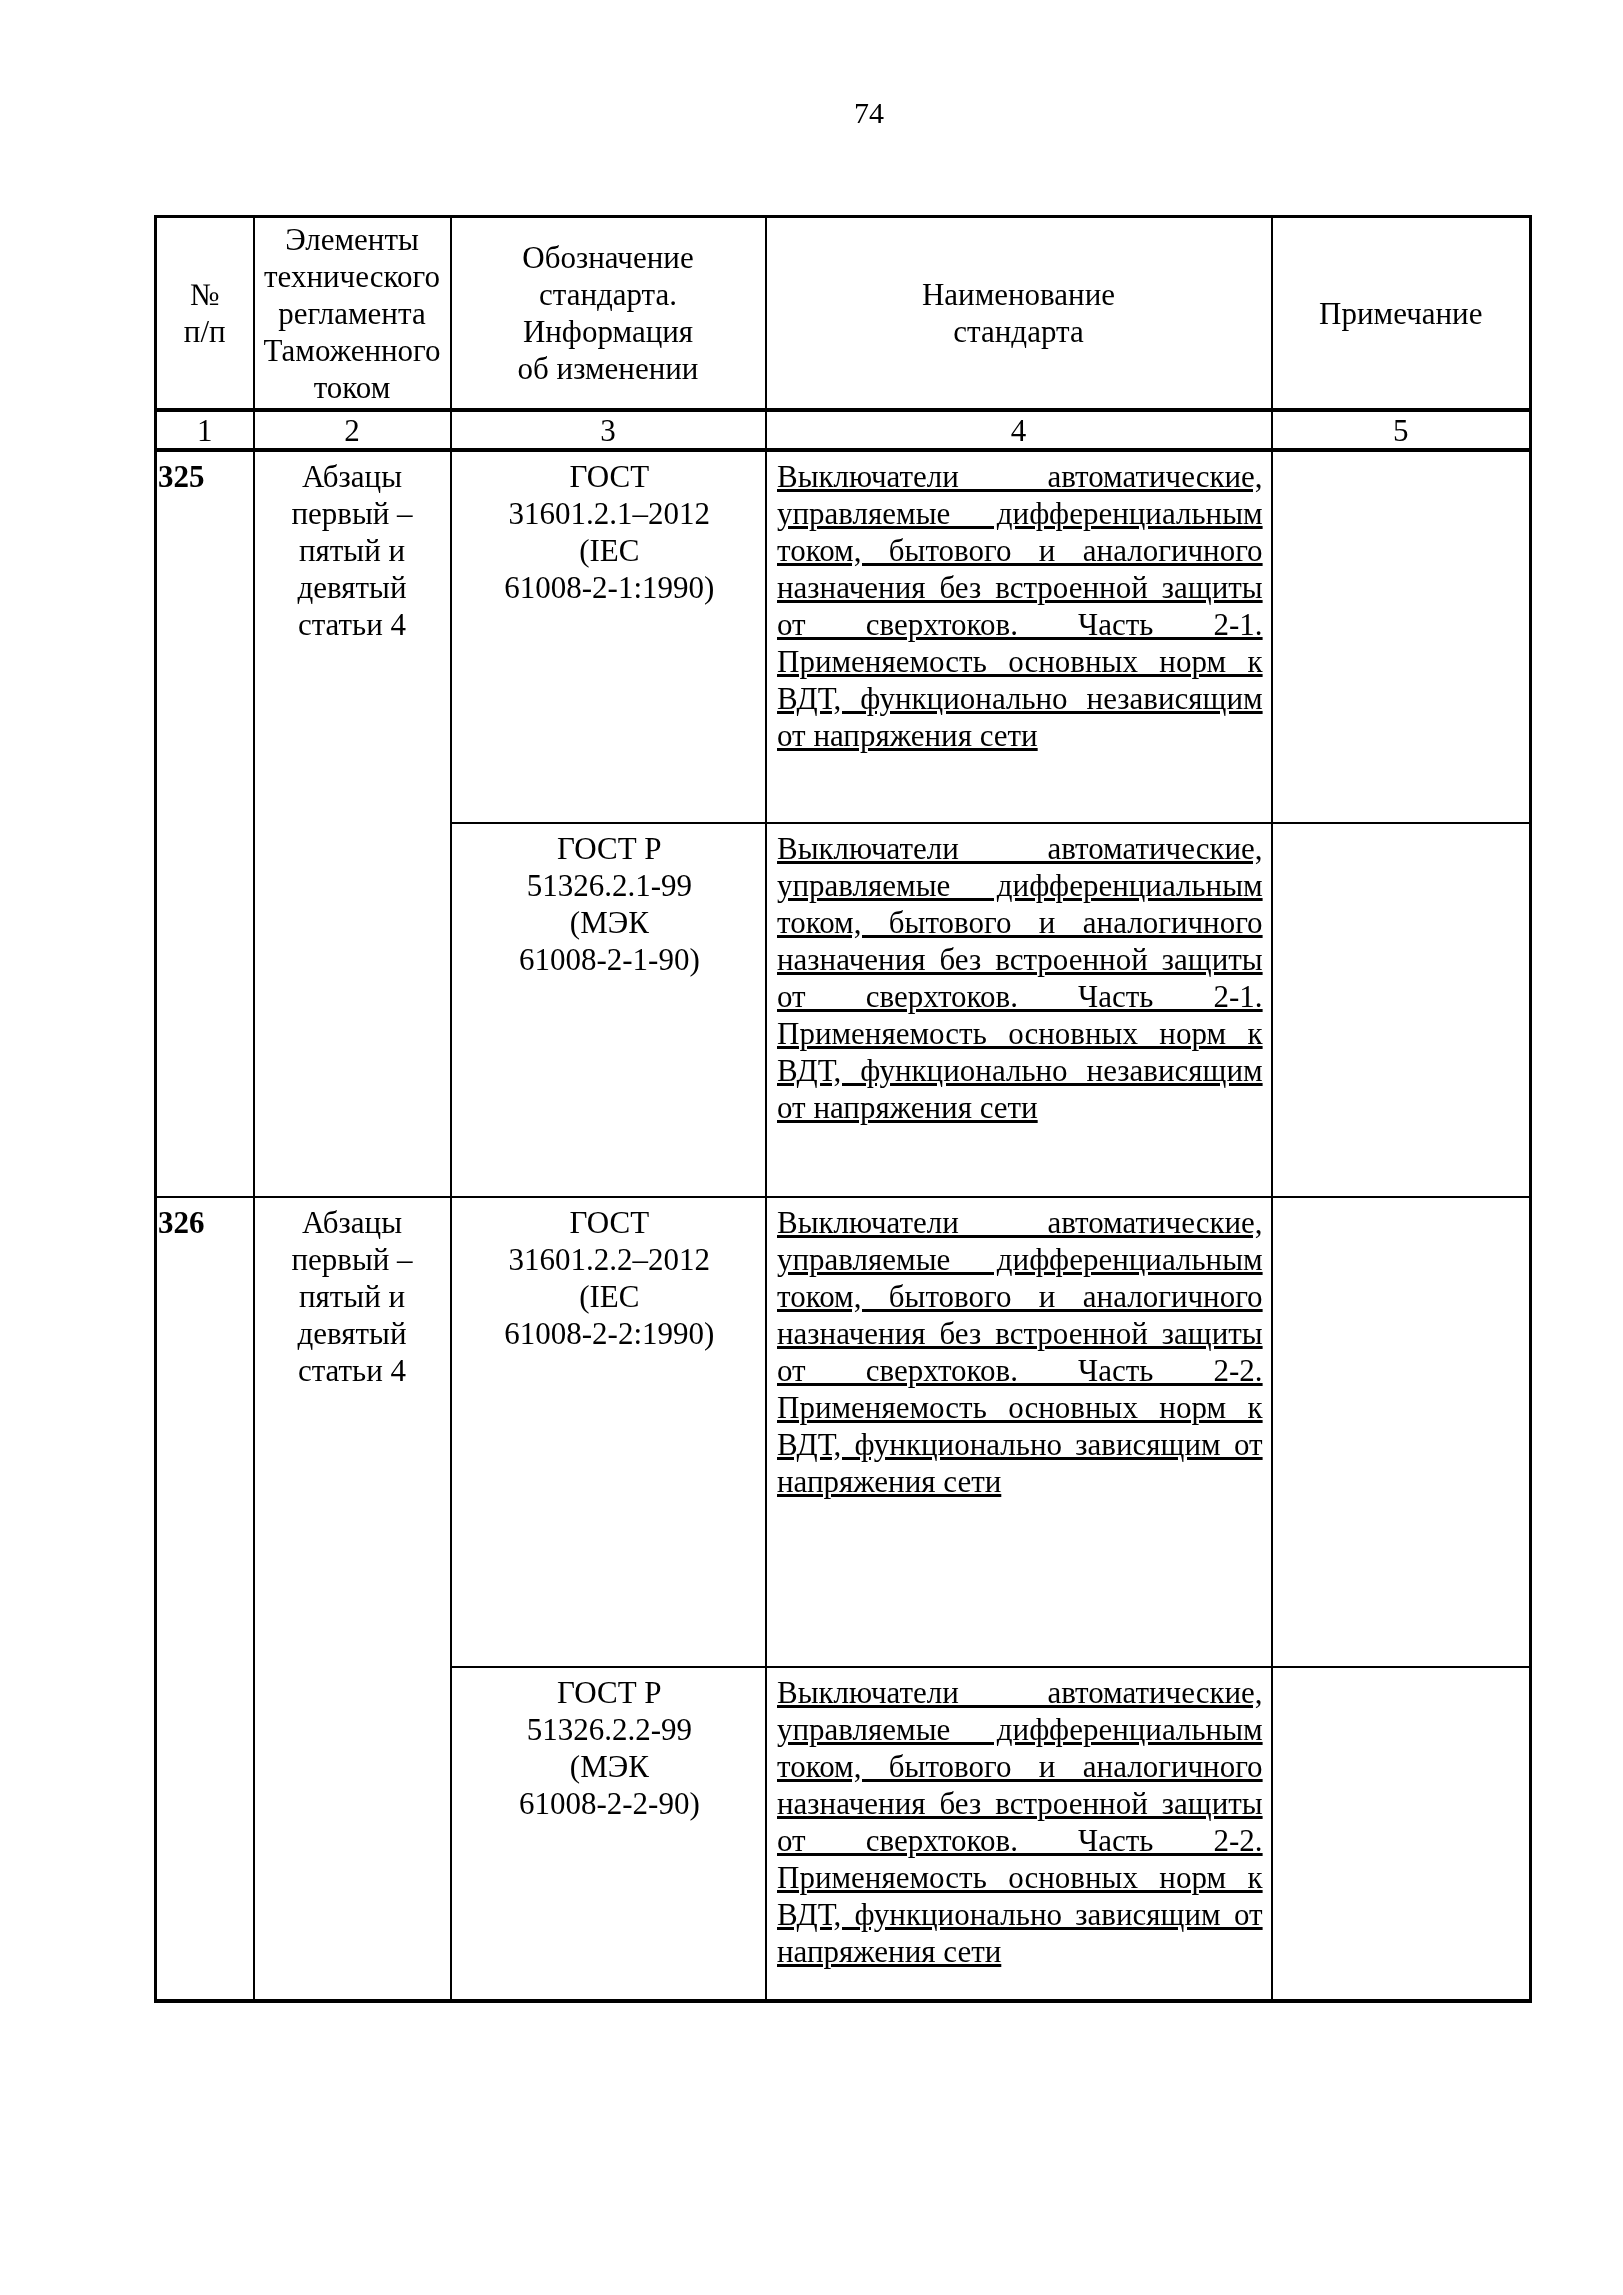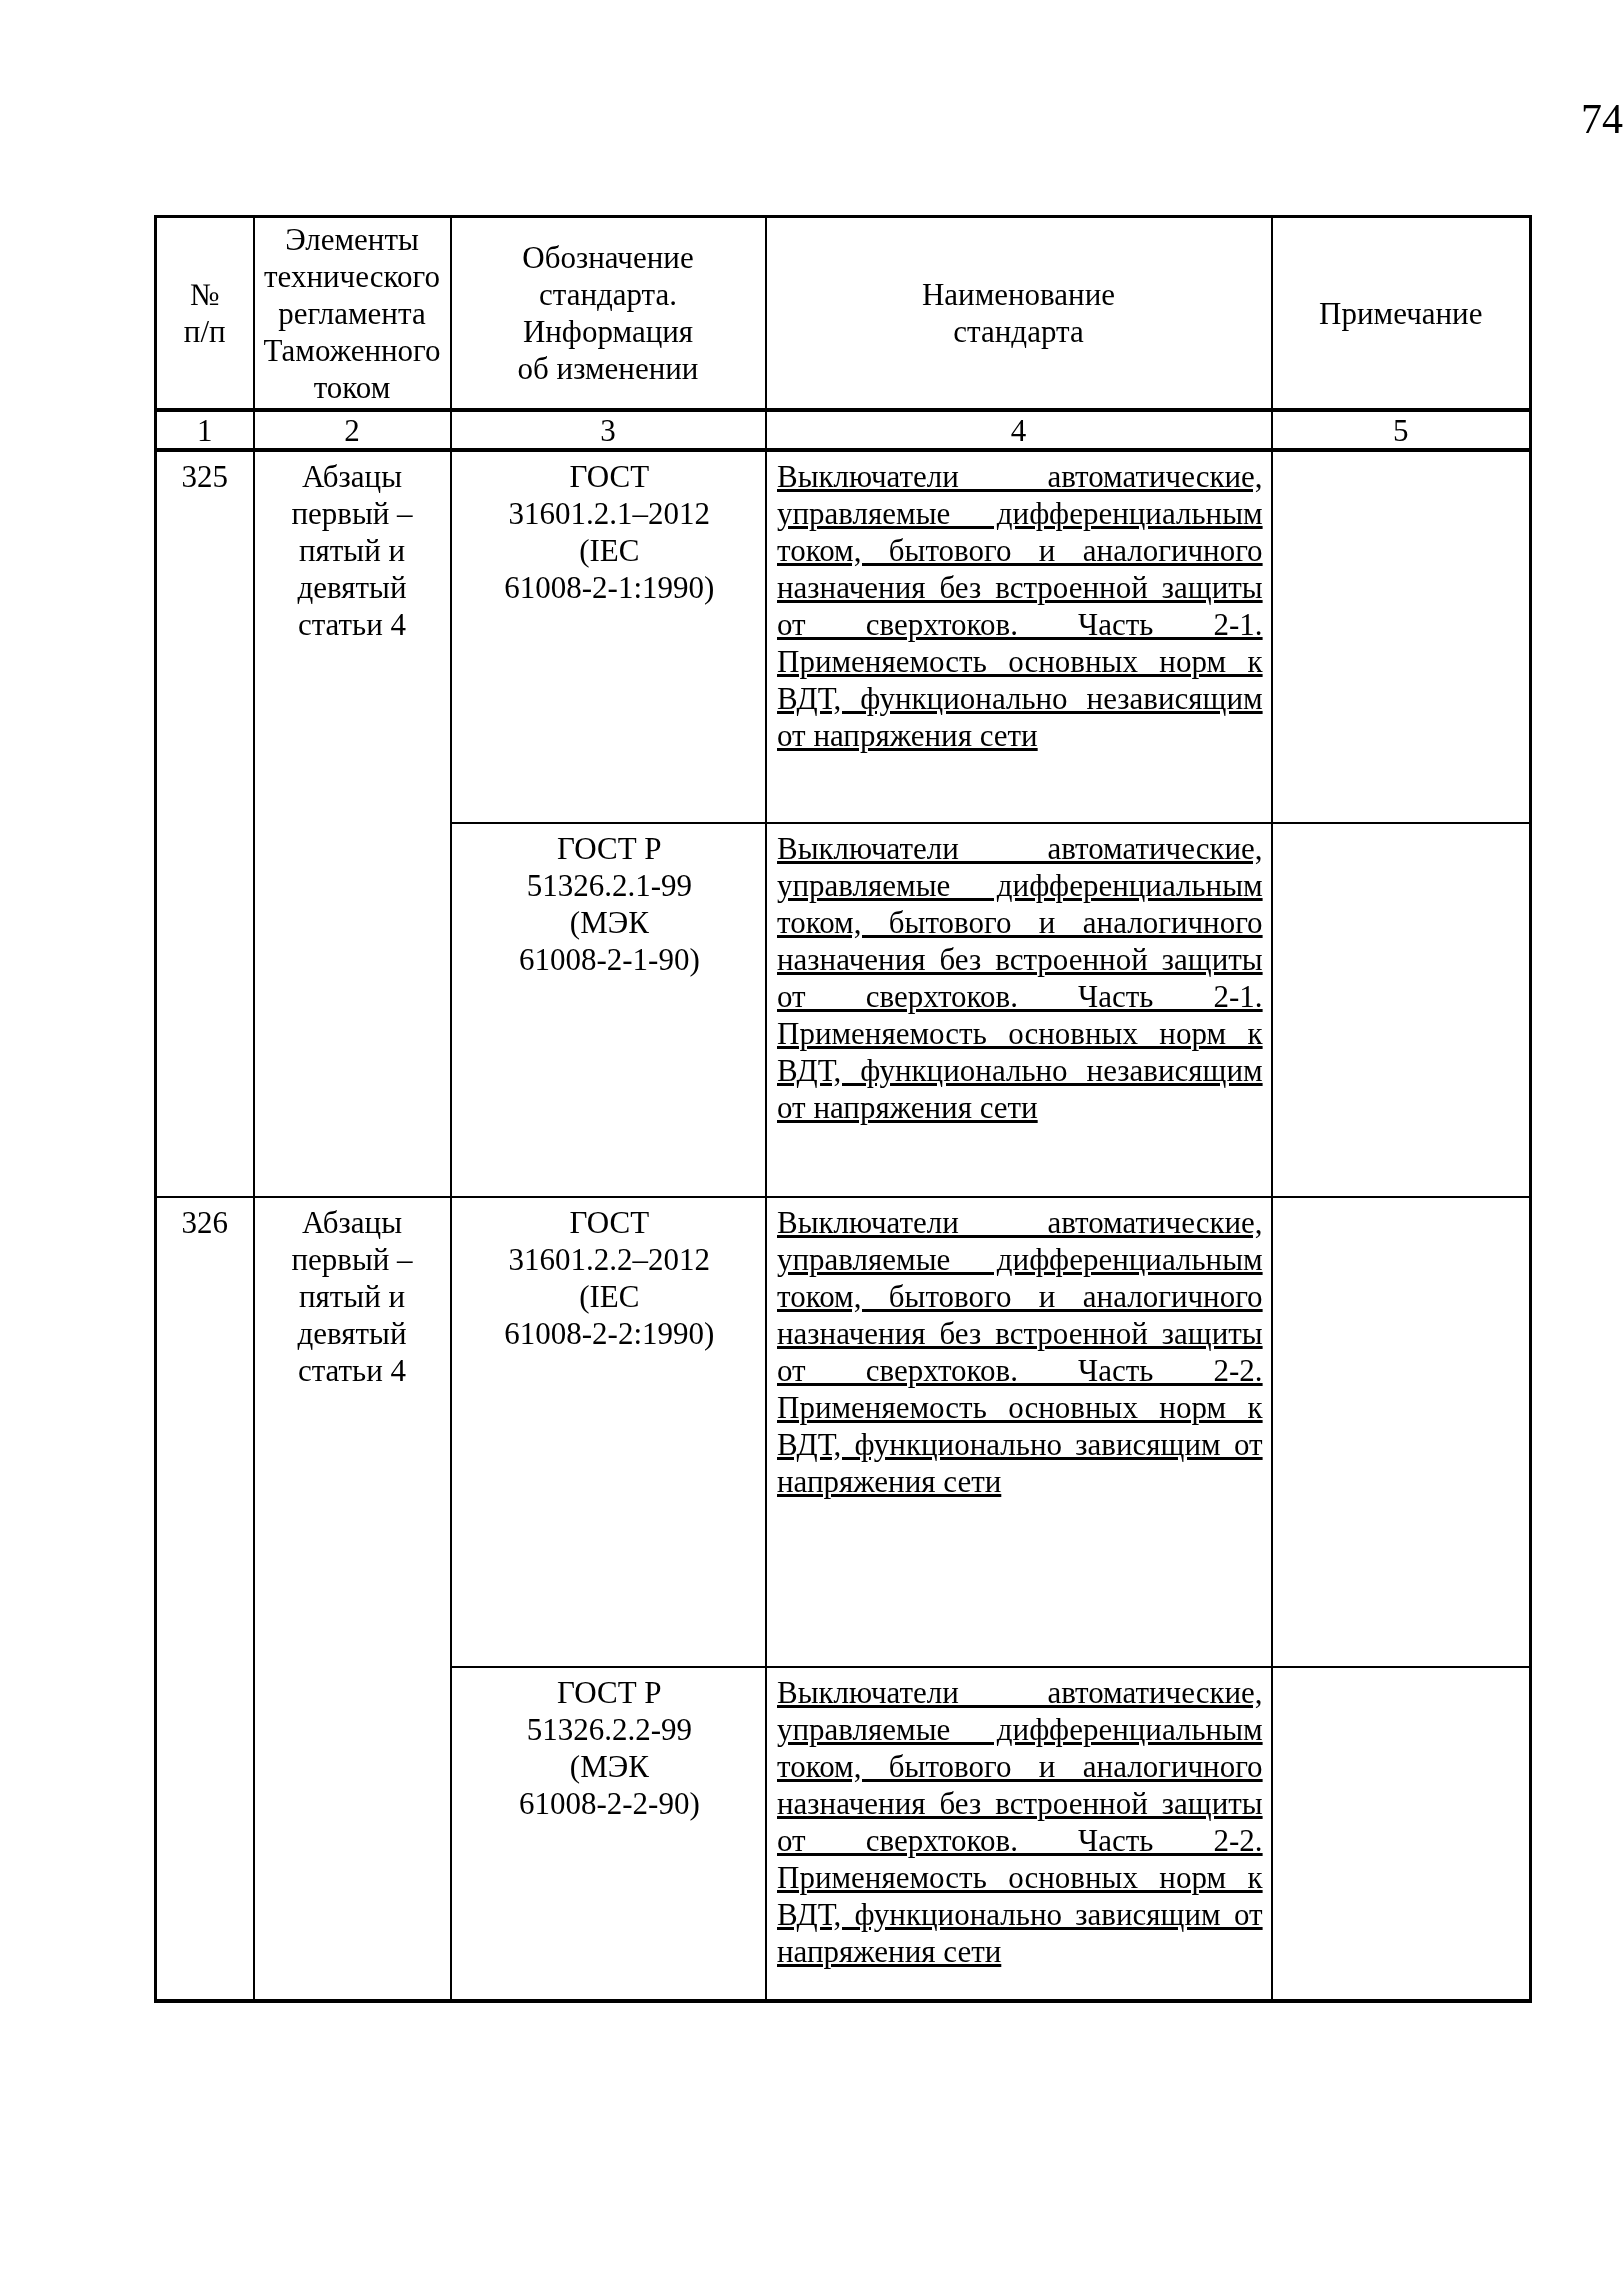--- a/index.html
+++ b/index.html
@@ -14,22 +14,22 @@
     background: #ffffff;
     color: #000000;
     font-family: "Liberation Serif", "DejaVu Serif", serif;
     overflow: hidden;
   }
   .page-number {
     position: absolute;
     top: 98px;
     left: 115px;
     right: 0;
-    text-align: right;
-    font-size: 42px;
+    text-align: center;
+    font-size: 30px;
     line-height: 1;
   }
   table.std-table {
     position: absolute;
     left: 154px;
     top: 215px;
     width: 1376px;
     border-collapse: collapse;
     table-layout: fixed;
     font-size: 31px;
@@ -52,22 +52,23 @@
   }
   tr.colnum-row td {
     border-bottom: 4.6px solid #000;
     vertical-align: middle;
     text-align: center;
     line-height: 1;
     padding: 2.6px 0;
   }
   tr.last-row td { border-bottom: 4.6px solid #000; }
   td.cell-no {
-    text-align: center;
+    text-align: left;
     padding-top: 5.2px;
+    font-weight: bold;
   }
   td.cell-elem {
     text-align: center;
     white-space: pre-line;
     padding: 5.2px 1.3px 3.9px 1.3px;
   }
   td.cell-desig {
     text-align: center;
     white-space: pre-line;
     padding: 5.2px 5.2px 3.9px 7.9px;

